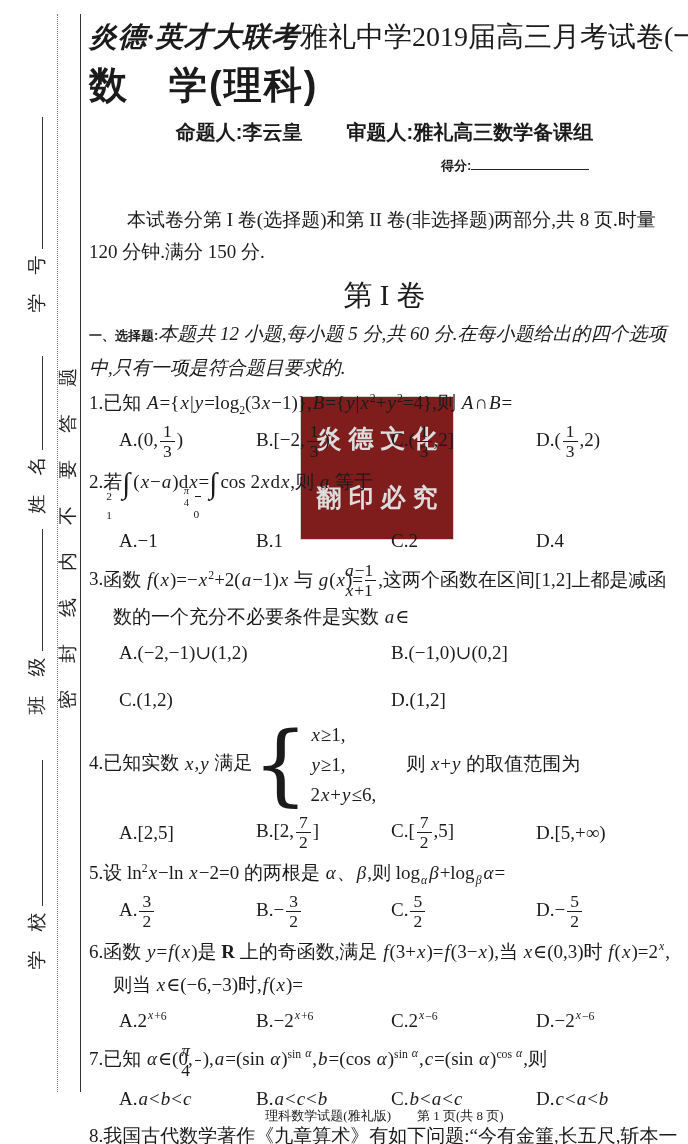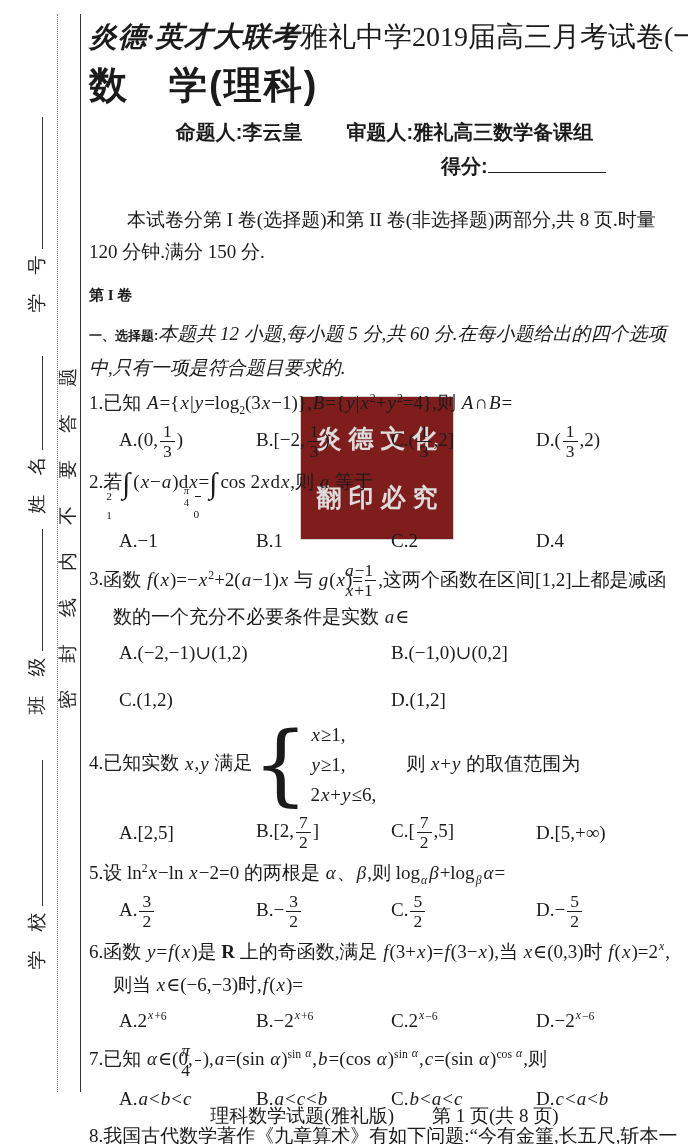--- a/index.html
+++ b/index.html
@@ -50,26 +50,26 @@
   .paper-title{
     text-align:left;font-size:38px;font-weight:bold;margin-top:10px;line-height:44px;
     font-family:"Liberation Sans","DejaVu Sans",sans-serif;letter-spacing:2px;
   }
   .setters{
     text-align:center;font-size:20px;font-weight:bold;margin-top:12px;line-height:26px;
     font-family:"Liberation Sans","DejaVu Sans",sans-serif;
   }
   .setters .gap{display:inline-block;width:44px;}
   .score-line{
-    margin:8px 0 0 352px;font-size:20px;font-weight:bold;line-height:26px;
+    margin:8px 0 0 352px;font-size:13px;font-weight:bold;line-height:26px;
     font-family:"Liberation Sans","DejaVu Sans",sans-serif;
   }
   .score-line .blank{display:inline-block;width:118px;border-bottom:1px solid #222;height:16px;}
   .intro{margin-top:25px;text-indent:2em;line-height:32px;}
-  .part-title{font-size:15px;font-weight:bold;margin:10px 0 6px;line-height:34px;}
+  .part-title{text-align:center;font-size:29px;font-weight:normal;margin:10px 0 6px;line-height:34px;}
   .section-line{line-height:32px;font-style:italic;}
   .section-line .sec-head{
     font-style:normal;font-weight:bold;
     font-family:"Liberation Sans","DejaVu Sans",sans-serif;font-size:13px;
   }
   .q{padding-left:24px;text-indent:-24px;margin-top:2px;}
   .opts{display:grid;grid-template-columns:137px 135px 145px auto;padding-left:30px;margin:3px 0 4px;align-items:center;}
   .opts2{display:grid;grid-template-columns:272px auto;padding-left:30px;margin:3px 0 4px;row-gap:14px;}
   .opt{white-space:nowrap;}
   
@@ -80,21 +80,21 @@
   .frac .fd{display:block;border-top:1px solid currentColor;padding:0 3px;}
   .int{font-size:1.55em;line-height:0;vertical-align:-0.18em;}
   .lims{display:inline-flex;flex-direction:column;justify-content:space-between;
         height:2.7em;font-size:0.6em;line-height:1;vertical-align:-1.05em;margin-right:3px;}
   .sys-wrap{display:inline-flex;align-items:center;vertical-align:middle;text-indent:0;}
   .sys-brace{font-size:88px;font-weight:400;line-height:0;font-family:"DejaVu Serif",serif;margin-right:2px;}
   .sys{display:inline-flex;flex-direction:column;line-height:30px;}
   .q4-post{margin-left:30px;}
   .footer{
     position:absolute;left:81px;top:1103px;width:607px;text-align:center;
-    font-size:19px;line-height:26px;
+    font-size:13px;line-height:26px;
   }
 </style>
 </head>
 <body>
 
 <div class="page">
 
   <div class="vline dotted"></div>
   <div class="vline solid"></div>
 

